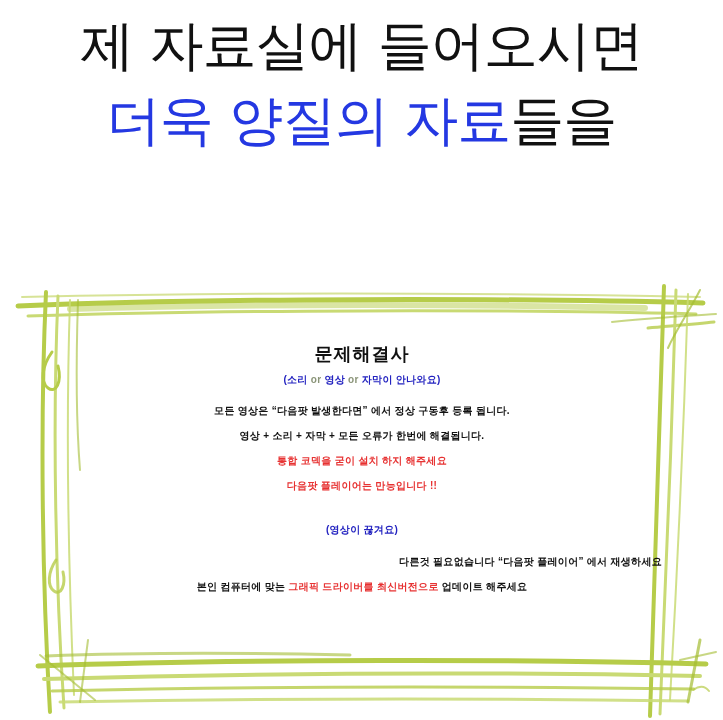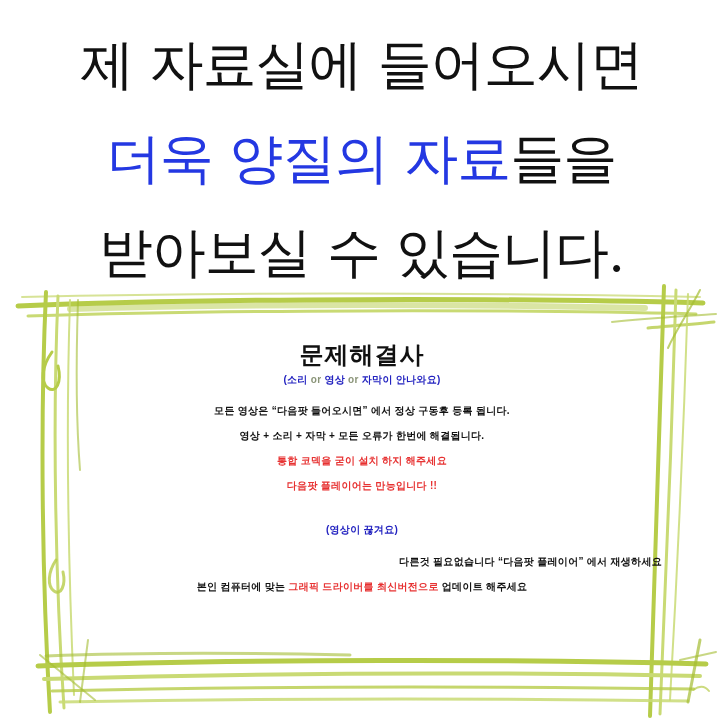--- a/index.html
+++ b/index.html
@@ -11,23 +11,23 @@
     --frame_green_light:#c9da74;
     --frame_green_dark:#a4bc32;
     --ink:#111111;
   }
   *{margin:0;padding:0;box-sizing:border-box;}
   html,body{width:723px;height:720px;background:#ffffff;overflow:hidden;}
   .page{position:relative;width:723px;height:720px;background:#fff;}
 
   
   .header{
-    position:absolute;top:0;left:0;width:723px;height:290px;
-    display:flex;flex-direction:column;justify-content:flex-end;align-items:center;
-    gap:20px;
+    position:absolute;top:9px;left:0;width:723px;height:290px;
+    display:flex;flex-direction:column;justify-content:flex-start;align-items:center;
+    gap:1px;
     font-family:"DejaVu Serif",serif;
     color:var(--ink);
   }
   .hw-line{
     font-size:54px;line-height:74px;letter-spacing:-1px;white-space:nowrap;
     font-weight:500;
   }
   .hw-blue{color:var(--accent_blue);}
   .hw-black{color:var(--ink);}
 
@@ -40,37 +40,36 @@
 
   
   .notice{
     position:absolute;left:62px;top:342px;width:600px;
     text-align:center;
     font-family:"Liberation Sans",sans-serif;
     font-weight:bold;
     color:var(--ink);
   }
   .n-line{font-size:10px;line-height:25px;letter-spacing:0.3px;white-space:nowrap;}
-  .n-title{font-size:24px;line-height:25px;letter-spacing:1px;}
+  .n-title{font-size:18px;line-height:25px;letter-spacing:1px;}
   .n-blue{color:var(--box_blue);}
   .n-red{color:var(--red);}
   .n-or{color:var(--or_gray);}
   .gap-6{margin-top:6px;}
   .gap-19{margin-top:19px;}
   .gap-7{margin-top:7px;text-align:right;}
 </style>
 </head>
 <body>
 
 <div class="page">
 
   <div class="header">
     <div class="hw-line hw-black">제 자료실에 들어오시면</div>
     <div class="hw-line"><span class="hw-blue">더욱 양질의 자료</span><span class="hw-black">들을</span></div>
-    <div class="hw-line hw-black">받아보실 수 있습니다.</div>
   </div>
 
   <svg class="frame-svg" viewBox="0 0 723 720" aria-hidden="true">
 
     <path class="g1" stroke-width="5" d="M18,306 C200,298 520,298 703,303"></path>
     <path class="g2" stroke-width="3" d="M28,316 C220,310 500,309 696,314"></path>
     <path class="g2" stroke-width="2" opacity="0.75" d="M22,297 C240,292 480,293 700,297"></path>
     <path class="g1" stroke-width="6" opacity="0.5" d="M70,309 C250,304 450,304 645,308"></path>
     <path class="g1" stroke-width="3" opacity="0.8" d="M648,328 C670,326 696,324 714,322"></path>
 
@@ -96,21 +95,21 @@
     <path class="g3" stroke-width="2" opacity="0.6" d="M40,655 L95,700"></path>
     <path class="g3" stroke-width="2" opacity="0.6" d="M88,640 l-8,62"></path>
     <path class="g3" stroke-width="3" opacity="0.7" d="M700,640 L688,702"></path>
     <path class="g3" stroke-width="2" opacity="0.6" d="M680,660 L716,652"></path>
     <path class="g1" stroke-width="2" opacity="0.7" d="M693,690 q10,-7 16,1"></path>
   </svg>
 
   <div class="notice">
     <div class="n-line n-title">문제해결사</div>
     <div class="n-line n-blue"><span>(소리 </span><span class="n-or">or</span><span> 영상 </span><span class="n-or">or</span><span> 자막이 안나와요)</span></div>
-    <div class="n-line gap-6">모든 영상은  “다음팟 들어오시면”  에서 정상 구동후 등록 됩니다.</div>
+    <div class="n-line gap-6">모든 영상은  “다음팟 발생한다면”  에서 정상 구동후 등록 됩니다.</div>
     <div class="n-line">영상 + 소리 + 자막 + 모든 오류가 한번에 해결됩니다.</div>
     <div class="n-line n-red">통합 코덱을 굳이 설치 하지 해주세요</div>
     <div class="n-line n-red">다음팟 플레이어는 만능입니다 !!</div>
     <div class="n-line n-blue gap-19">(영상이 끊겨요)</div>
     <div class="n-line gap-7">다른것 필요없습니다  “다음팟 플레이어” 에서 재생하세요</div>
     <div class="n-line"><span>본인 컴퓨터에 맞는 </span><span class="n-red">그래픽 드라이버를 최신버전으로</span><span> 업데이트 해주세요</span></div>
   </div>
 
 </div>
 

